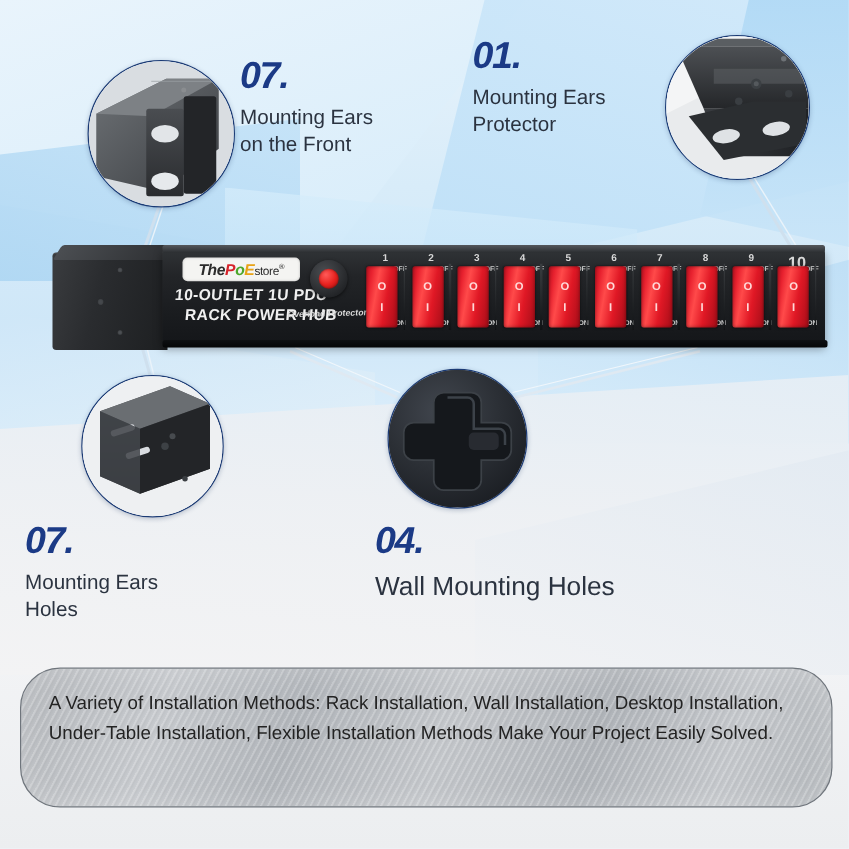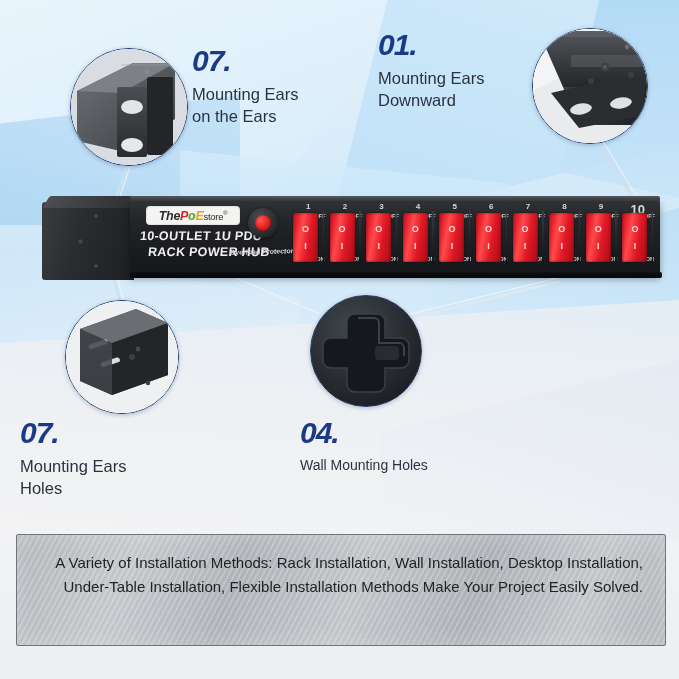--- a/index.html
+++ b/index.html
@@ -68,25 +68,25 @@
   .sw-num{position:absolute;color:#d8d8d8;font-weight:bold;text-align:center;}
   .sw-off,.sw-on{position:absolute;color:#cfcfcf;font-weight:bold;}
   .rocker{position:absolute;border-radius:2px;
     background:linear-gradient(100deg,#c21020 0%,#e8222f 16%,#ff4a4a 34%,#e01825 62%,#a50d18 100%);
     box-shadow:inset 0 0 3px rgba(0,0,0,.45),0 0 2px rgba(0,0,0,.6);
     display:flex;flex-direction:column;align-items:center;justify-content:center;}
   .rk-o{color:#ffd9d9;font-weight:bold;line-height:1;}
   .rk-i{color:#ffd9d9;font-weight:bold;line-height:1;}
 
   
-  #caption{position:absolute;border:1.4px solid #6f757c;border-radius:2px;
+  #caption{position:absolute;border:1.4px solid #6f757c;border-radius:32px;
     background:
       repeating-linear-gradient(118deg,rgba(255,255,255,.18) 0px,rgba(255,255,255,.18) 1px,rgba(0,0,0,.045) 2px,rgba(0,0,0,.0) 5px),
       linear-gradient(110deg,#b9bcc0 0%,#c9ccd0 18%,#b4b8bd 34%,#c6c9cd 52%,#b2b6bb 70%,#c7cace 86%,#b6babe 100%);
-    box-shadow:inset 0 0 22px rgba(255,255,255,.22);text-align:right;}
+    box-shadow:inset 0 0 22px rgba(255,255,255,.22);}
   #caption p{margin:0;color:#232323;line-height:1.62;}
 </style>
 </head>
 <body>
 
 <div id="stage">
 
   <div class="bg-base"></div>
   <div class="facet f1"></div>
   <div class="facet f2"></div>
@@ -137,21 +137,21 @@
         <ellipse cx="61" cy="58" rx="11" ry="7" fill="#e2e5e8"></ellipse>
         <ellipse cx="61" cy="96" rx="11" ry="7" fill="#e6e9ec"></ellipse>
         <circle cx="76" cy="23" r="2" fill="#8a8d90"></circle>
         <path d="M50 16 L104 16" stroke="#9aa0a4" stroke-width="1" opacity=".6"></path>
       </svg>
     </div>
   </div>
   <div style="position:absolute;left:192px;top:46px;width:160px;">
     <div class="num" style="font-size:30px;">07.</div>
     <div class="ctext" style="font-size:16.5px;margin-top:8px;">Mounting Ears</div>
-    <div class="ctext" style="font-size:16.5px;">on the Ears</div>
+    <div class="ctext" style="font-size:16.5px;">on the Front</div>
   </div>
 
   <div class="callout-circle" id="circ01" style="left:532px;top:28px;width:114px;height:114px;">
     <div class="circ-inner">
       <svg width="114" height="114" viewBox="0 0 114 114">
         <defs>
           <linearGradient id="g01a" x1="0" y1="0" x2="0" y2="1">
             <stop offset="0" stop-color="#4d5054"></stop>
               <stop offset="1" stop-color="#242629"></stop>
           </linearGradient>
@@ -173,21 +173,21 @@
         <circle cx="72" cy="38" r="2" fill="#55595d"></circle>
         <circle cx="58" cy="52" r="3" fill="#3a3e42"></circle>
         <circle cx="98" cy="46" r="3" fill="#3a3e42"></circle>
         <circle cx="94" cy="18" r="2.2" fill="#6e7276"></circle>
       </svg>
     </div>
   </div>
   <div style="position:absolute;left:378px;top:30px;width:150px;text-align:left;">
     <div class="num" style="font-size:30px;">01.</div>
     <div class="ctext" style="font-size:16.5px;margin-top:8px;">Mounting Ears</div>
-    <div class="ctext" style="font-size:16.5px;">Downward</div>
+    <div class="ctext" style="font-size:16.5px;">Protector</div>
   </div>
 
   <div class="callout-circle" id="circ03" style="left:65px;top:300px;width:112px;height:112px;">
     <div class="circ-inner">
       <svg width="112" height="112" viewBox="0 0 112 112">
         <defs>
           <linearGradient id="g03a" x1="0" y1="0" x2="0" y2="1">
             <stop offset="0" stop-color="#55585c"></stop>
               <stop offset="1" stop-color="#2c2e31"></stop>
           </linearGradient>
@@ -223,21 +223,21 @@
         </defs>
         <rect x="0" y="0" width="110" height="110" fill="url(#g04a)"></rect>
         <path d="M44 18 h22 a8 8 0 0 1 8 8 v16 h16 a8 8 0 0 1 8 8 v14 a8 8 0 0 1 -8 8 h-16 v16 a8 8 0 0 1 -8 8 h-22 a8 8 0 0 1 -8 -8 v-16 h-16 a8 8 0 0 1 -8 -8 v-14 a8 8 0 0 1 8 -8 h16 v-16 a8 8 0 0 1 8 -8 z" fill="#15181c" stroke="#3c4147" stroke-width="1.4"></path>
         <path d="M47 22 h16 a5 5 0 0 1 5 5 v20 h20 a5 5 0 0 1 5 5 v8" fill="none" stroke="#4a5058" stroke-width="2" opacity=".75"></path>
         <rect x="64" y="50" width="24" height="14" rx="4" fill="#2a2e34" opacity=".9"></rect>
       </svg>
     </div>
   </div>
   <div style="position:absolute;left:300px;top:418px;width:260px;">
     <div class="num" style="font-size:30px;">04.</div>
-    <div class="ctext" style="font-size:14px;margin-top:8px;">Wall Mounting Holes</div>
+    <div class="ctext" style="font-size:21px;margin-top:8px;">Wall Mounting Holes</div>
   </div>
 
   <div id="pdu" style="left:42px;top:192px;width:618px;height:96px;">
 
     <div class="pdu-face" style="left:0;top:10px;width:92px;height:78px;
          background:linear-gradient(105deg,#3a3c3f 0%,#2a2c2f 40%,#1d1f21 100%);
          border-radius:3px 0 0 3px;box-shadow:inset 0 1px 0 rgba(255,255,255,.10);"></div>
 
     <div class="pdu-face" style="left:4px;top:4px;width:92px;height:12px;
          background:linear-gradient(100deg,#4b4e52,#2d2f32);

